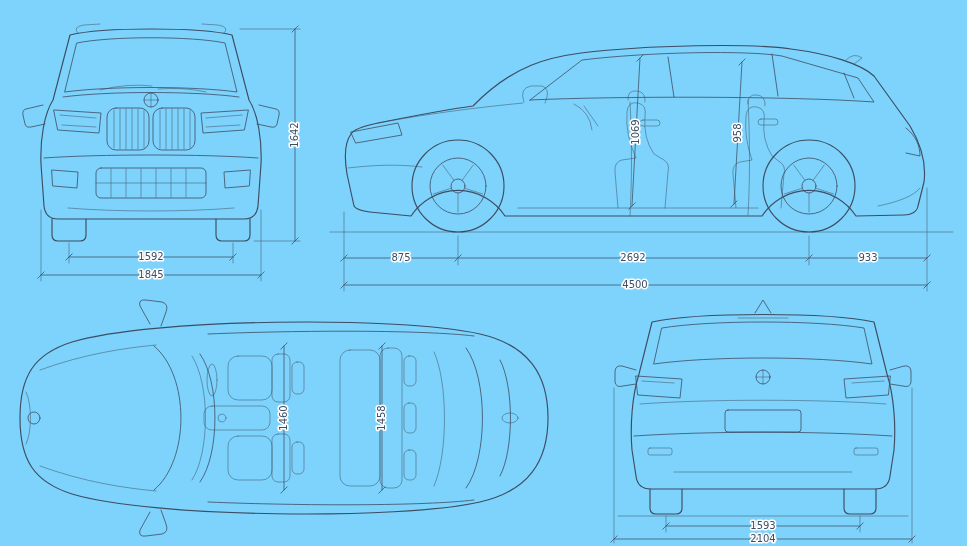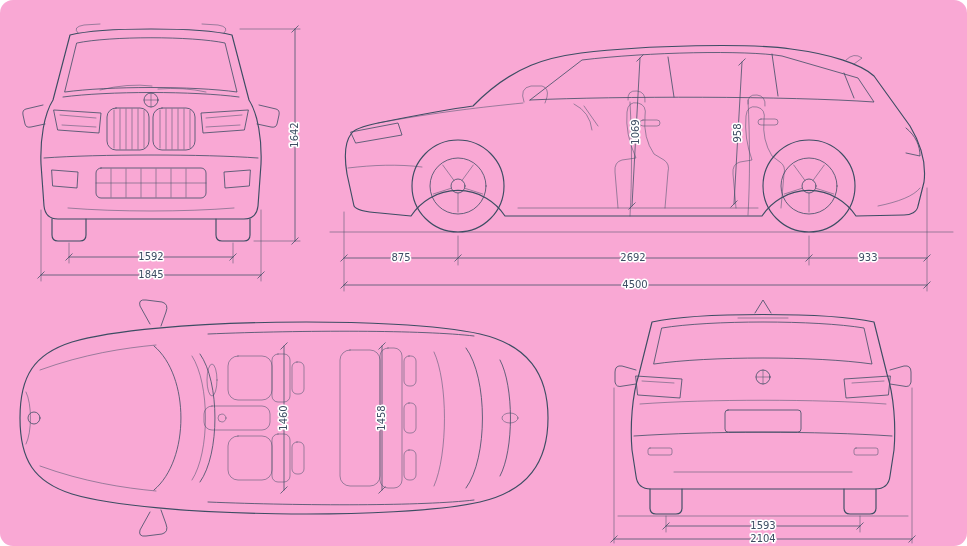--- a/index.html
+++ b/index.html
@@ -1,17 +1,17 @@
 <!DOCTYPE html>
 <html><head>
 <meta charset="utf-8">
 <style>
   html,body{margin:0;padding:0;background:#fff;}
-  #stage{position:relative;width:967px;height:546px;background:#f9a8d4;overflow:hidden;
-         font-family:"DejaVu Sans", sans-serif;border-radius:13px;}
+  #stage{position:relative;width:967px;height:546px;background:#7dd3fc;overflow:hidden;
+         font-family:"DejaVu Sans", sans-serif;}
   svg{position:absolute;overflow:visible;}
   .draw{fill:none;stroke-linecap:round;stroke-linejoin:round;}
   .w-main{stroke-width:1.15;}
   .w-mid{stroke-width:0.8;}
   .w-thin{stroke-width:0.5;}
   .dim{fill:none;stroke-width:0.75;}
   .ext{stroke-width:0.5;}
   .dim-text{font:10px "DejaVu Sans", sans-serif;fill:#3d4d63;stroke:#ffffff;stroke-width:3.2px;
             paint-order:stroke;text-anchor:middle;}
 </style>

